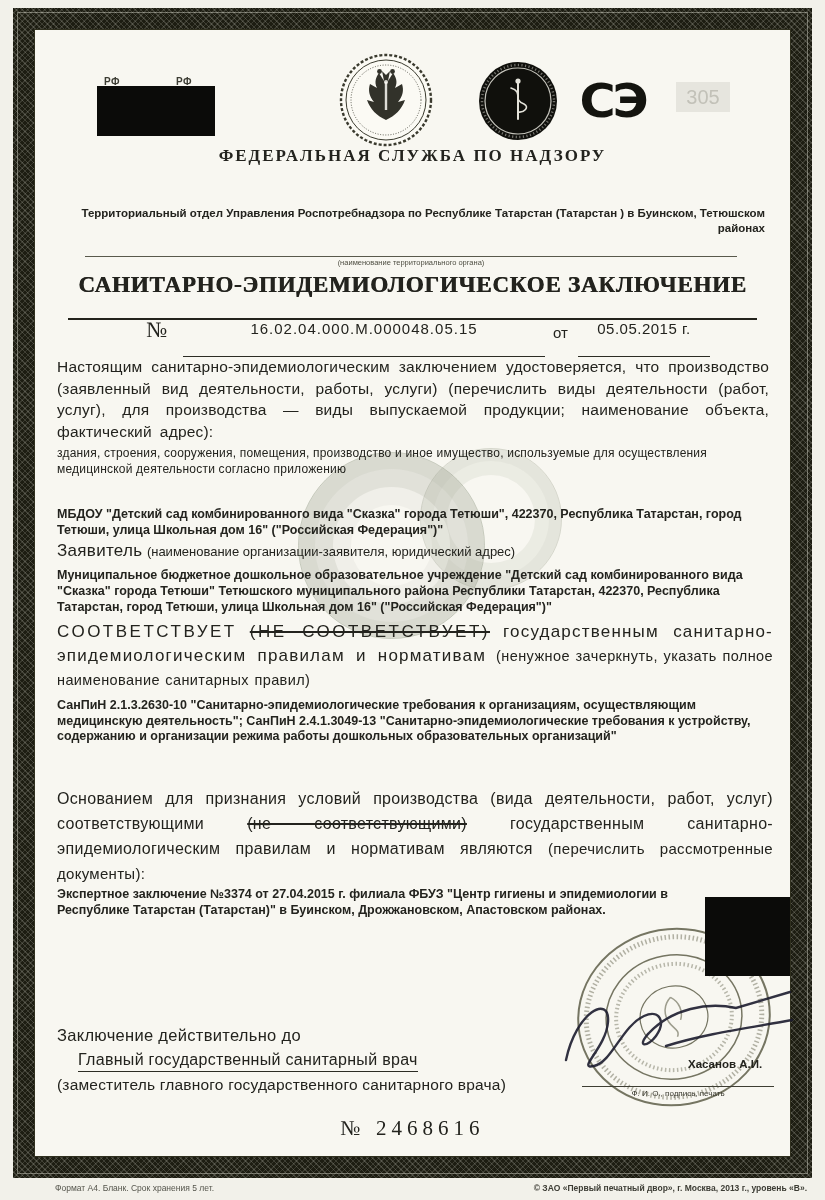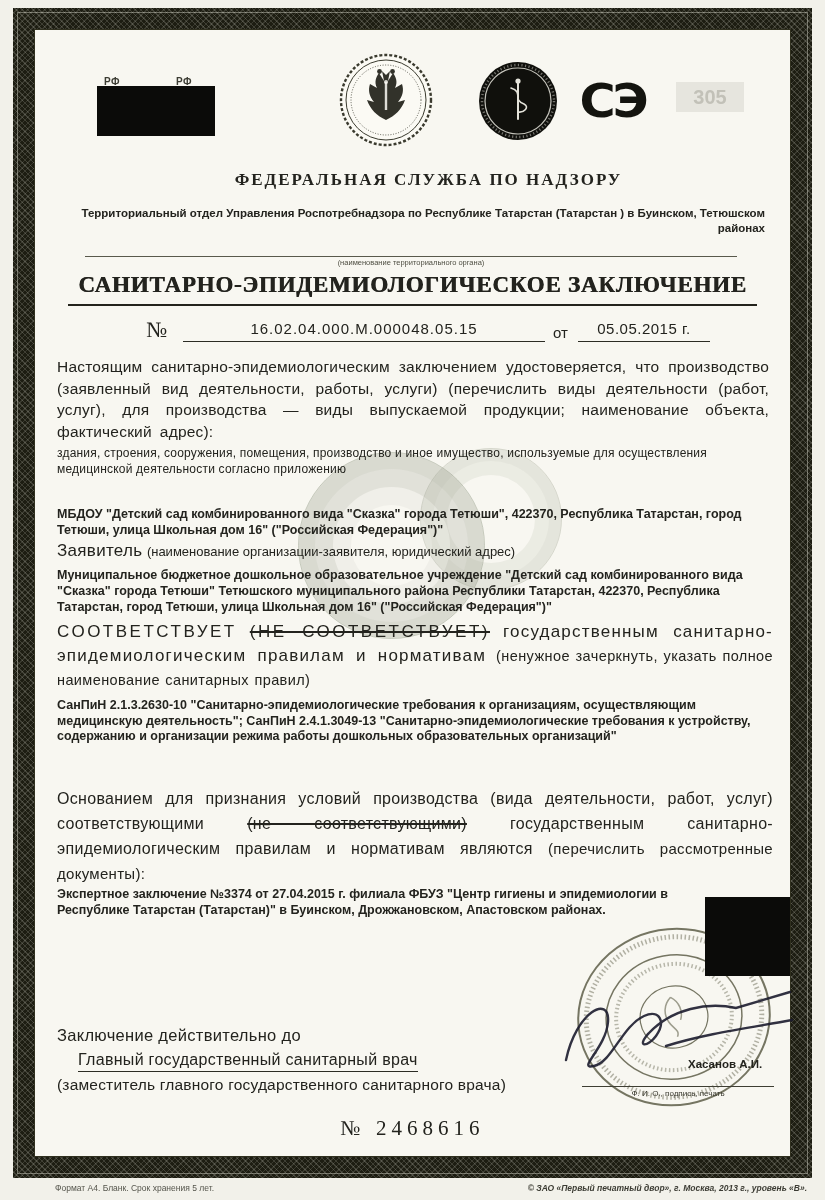--- a/index.html
+++ b/index.html
@@ -18,40 +18,40 @@
   #wm1{left:298px;top:452px;width:185px;height:185px;border:1px solid rgba(148,155,135,.5);
        box-shadow:inset 0 0 0 16px rgba(148,155,135,.10),inset 0 0 0 34px rgba(148,155,135,.16),inset 0 0 0 52px rgba(148,155,135,.08);}
   #wm2{left:420px;top:448px;width:140px;height:140px;border:1px solid rgba(148,155,135,.35);
        box-shadow:inset 0 0 0 12px rgba(148,155,135,.08),inset 0 0 0 26px rgba(148,155,135,.12);}
   .serif{font-family:"Liberation Serif",serif;}
   .center{text-align:center;}
   .jst{text-align:justify;}
   .bold{font-weight:700;}
   .redact{position:absolute;background:#0b0b09;z-index:4;}
   .strike{text-decoration:line-through;text-decoration-thickness:2px;}
-  .u-line{border-bottom:1.5px solid #2c2c24;padding-bottom:4px;}
-  .h1{left:56px;top:146px;width:745px;font:700 17px "Liberation Serif",serif;letter-spacing:2px;margin-top:24px;}
+  .u-line{border-bottom:1.5px solid #2c2c24;padding-bottom:19px;}
+  .h1{left:40px;top:146px;width:745px;font:700 17px "Liberation Serif",serif;letter-spacing:2px;}
   .h2{left:40px;top:173px;width:745px;font:700 15.5px "Liberation Serif",serif;letter-spacing:1.2px;}
   .terr{left:60px;top:206px;width:705px;font-weight:700;font-size:11.5px;line-height:15px;text-align:right;}
   .terr-rule{left:85px;top:256px;width:652px;height:0;border-top:1px solid #59594c;}
   .terr-cap{left:85px;top:258px;width:652px;font-size:7.5px;color:#4e4e42;}
   .title-wrap{left:40px;top:272px;width:745px;}
   .title-wrap span{display:inline-block;font:700 23px "Liberation Serif",serif;letter-spacing:.8px;
-    border-bottom:2.5px solid #23231c;padding:0 10px 6px;text-shadow:.6px 0 currentColor;}
+    border-bottom:2.5px solid #23231c;padding:0 10px 20px;text-shadow:.6px 0 currentColor;}
   .certify{left:57px;top:356px;width:712px;font-size:15.5px;line-height:21.5px;word-spacing:3.5px;letter-spacing:.2px;}
   .small-p{font-size:12.5px;line-height:16px;}
   .conf{left:57px;top:620px;width:716px;font-size:17px;line-height:24px;word-spacing:5px;}
   .conf .big{letter-spacing:2.5px;}
   .conf .note{font-size:14.5px;letter-spacing:.4px;word-spacing:1px;}
   .basis{left:57px;top:786px;width:716px;font-size:16px;line-height:25px;word-spacing:4px;letter-spacing:.3px;}
   .basis .note{font-size:15px;}
   .se-logo{left:582px;top:70px;width:100px;height:62px;font:700 47px/62px "DejaVu Sans",sans-serif;
     letter-spacing:-3px;color:#14140f;transform:scaleX(1.05);}
-  .corner-num{left:676px;top:82px;width:68px;height:30px;line-height:30px;background:#e6e5de;
-    color:#c2c1b8;font-weight:700;font-size:20px;text-align:center;}
+  .corner-num{left:676px;top:82px;width:54px;height:30px;line-height:30px;background:#e6e5de;
+    color:#c2c1b8;font-weight:400;font-size:20px;text-align:center;}
   .rf{font-size:10px;font-weight:700;color:#3c3c33;letter-spacing:.5px;z-index:3;}
   .footer-note{font-size:8.5px;color:#55554c;z-index:2;}
 </style>
 </head>
 <body>
 
 <div class="scan">
 
   <div class="frame">
     <div class="frame-inner"></div>
@@ -160,15 +160,15 @@
 
   <div class="txt" style="left:57px;top:1026px;font-size:16.5px;letter-spacing:.3px;">Заключение действительно до</div>
   <div class="txt" style="left:71px;top:1051px;margin-left:7px;">
     <span style="display:inline-block;font-size:16px;letter-spacing:.3px;border-bottom:1.5px solid #2c2c24;padding-bottom:2px;">Главный государственный санитарный врач</span>
   </div>
   <div class="txt" style="left:57px;top:1076px;font-size:15.5px;letter-spacing:.2px;">(заместитель главного государственного санитарного врача)</div>
 
   <div class="txt center serif" style="left:40px;top:1116px;width:745px;font-size:21px;letter-spacing:5px;">№ 2468616</div>
 
   <div class="footer-note txt" style="left:55px;top:1183px;">Формат А4. Бланк. Срок хранения 5 лет.</div>
-  <div class="footer-note txt bold" style="right:18px;top:1183px;text-align:right;color:#3c3c34;font-style:italic;">© ЗАО «Первый печатный двор»,  г. Москва,  2013 г., уровень «В».</div>
+  <div class="footer-note txt bold" style="right:18px;top:1183px;text-align:right;color:#3c3c34;">© ЗАО «Первый печатный двор»,  г. Москва,  2013 г., уровень «В».</div>
 
 </div>
 
 </body></html>

